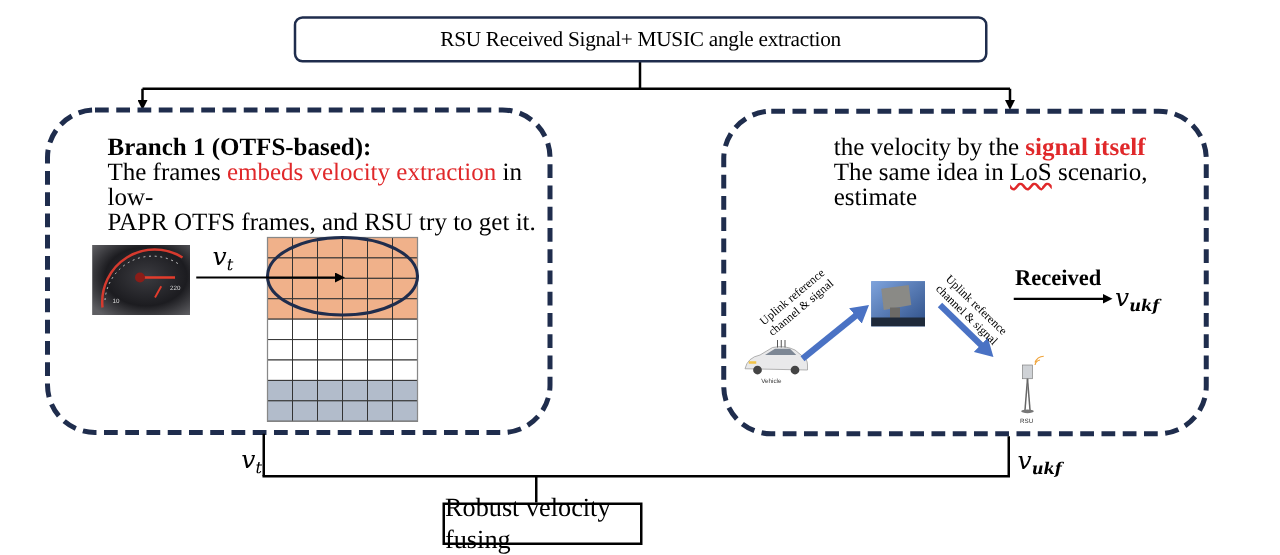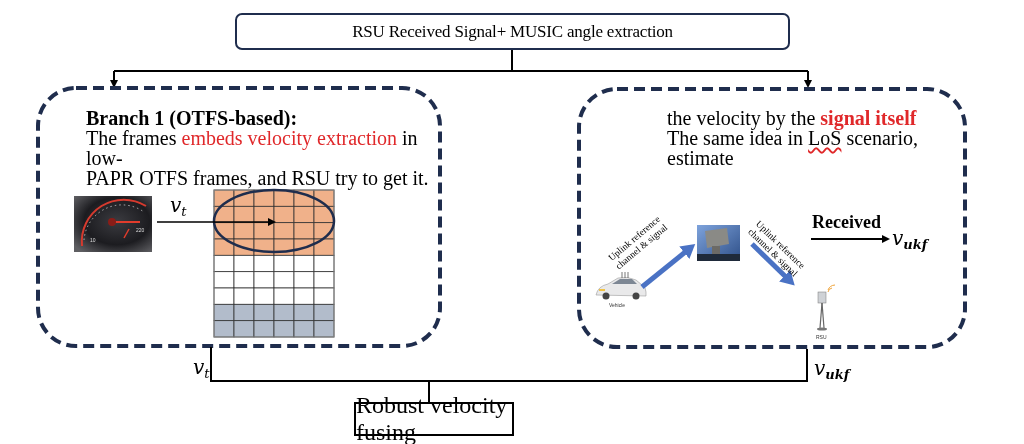--- a/index.html
+++ b/index.html
@@ -12,21 +12,21 @@
              display: flex; align-items: center; justify-content: center;
              font-size: 17px; letter-spacing: -0.2px; }
   .branch-text { font-size: 20px; line-height: 20px; }
   .branch-title { font-weight: bold; }
   .red { color: #e0282a; }
   .red-bold { color: #e0282a; font-weight: bold; }
   .bold { font-weight: normal; }
   .bottom-box { left: 354px; top: 402px; width: 156px; height: 30px;
                 border: 2px solid #000; background: #fff;
                 display: flex; align-items: center; justify-content: center;
-                font-size: 24px; }
+                font-size: 21px; }
   .math { font-family: "DejaVu Serif", "Liberation Serif", serif; font-style: italic; }
   .v-label { font-size: 20px; }
   .v-label sub { font-size: 13px; font-style: italic; vertical-align: -4px; }
   .v-label.bold-sub sub { font-weight: bold; text-align: center; }
   .estimate { font-weight: bold; font-size: 18px; }
   .tiny { font-family: "Liberation Sans", sans-serif; font-size: 5px; color: #333; }
   .rot-text { font-size: 9.5px; line-height: 11px; white-space: nowrap; text-align: center; }
 </style>
 </head>
 <body>

